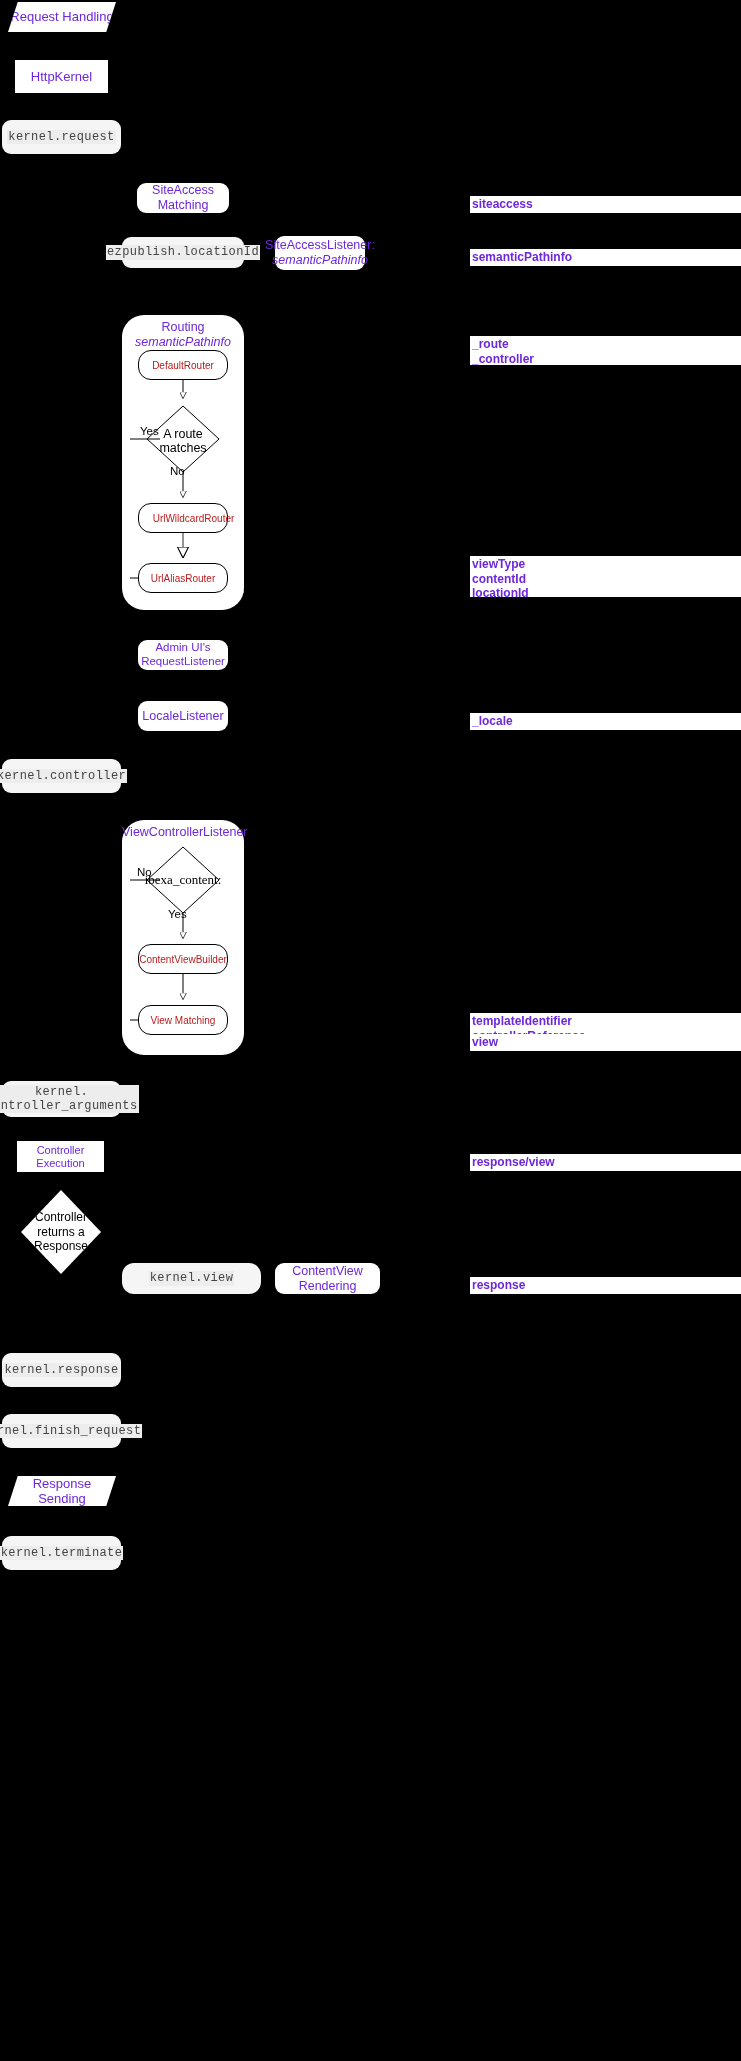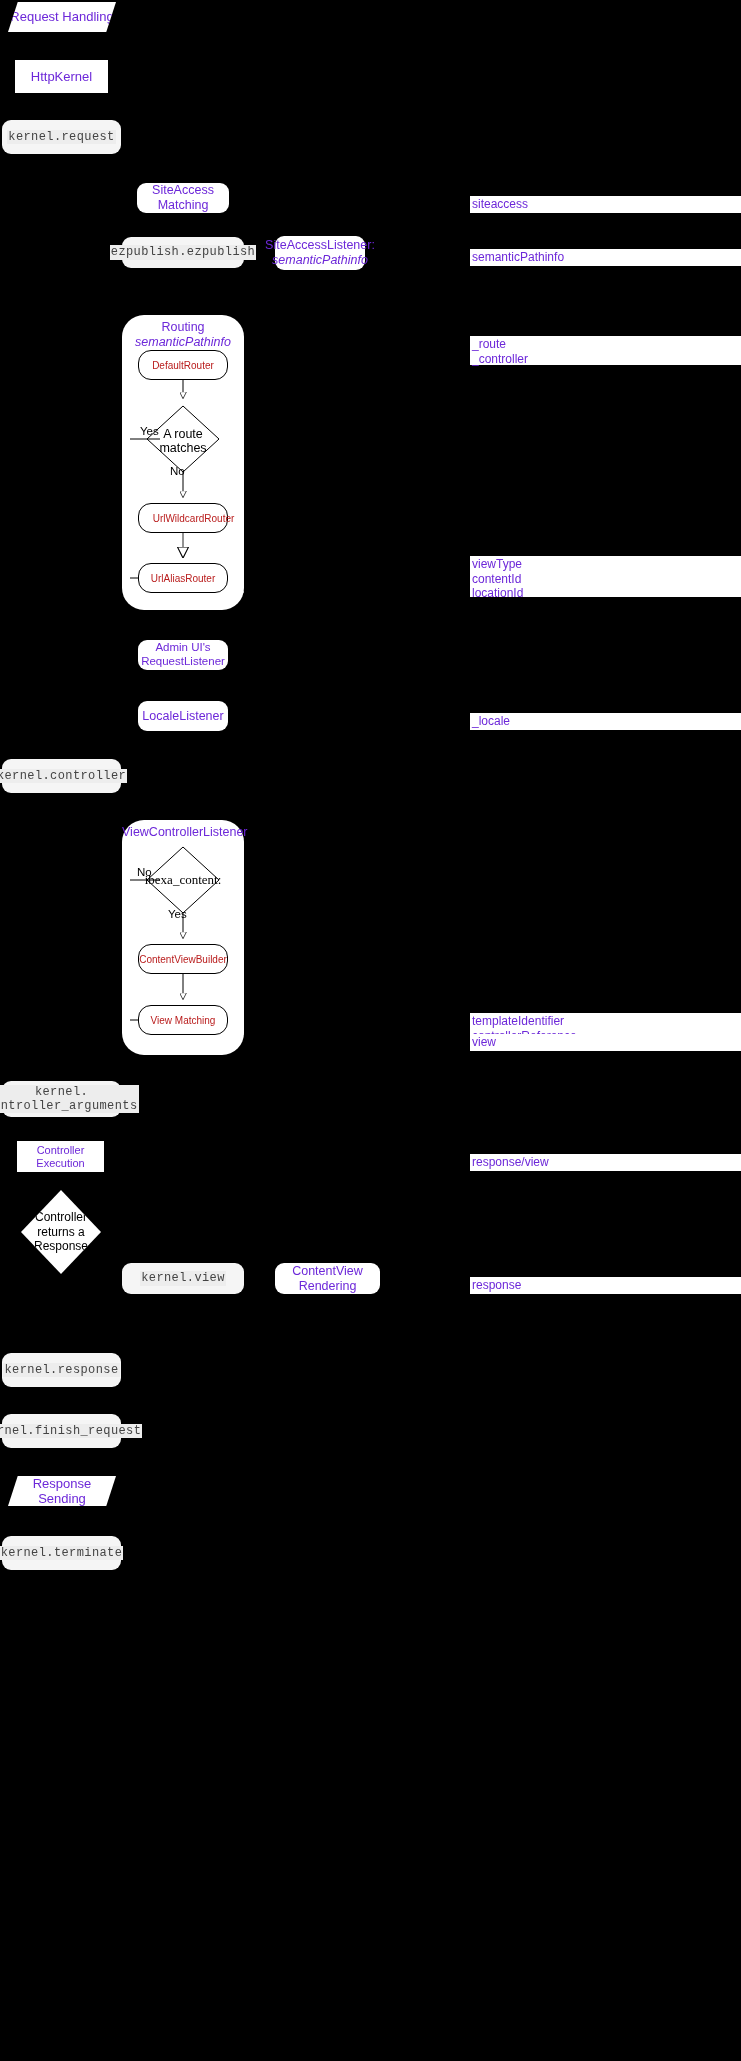--- a/index.html
+++ b/index.html
@@ -53,20 +53,21 @@
   .event .ev-txt { background: #ededed; padding: 0 1px; }
   .attr {
     background: #ffffff;
     font-size: 12px;
     align-items: flex-start;
     justify-content: flex-start;
     text-align: right;
     padding: 1px 0 1px 2px;
     flex-direction: column;
     line-height: 1.22;
+    font-weight: bold;
   }
   .group {
     background: #ffffff;
     border-radius: 22px;
     align-items: flex-start;
     justify-content: center;
     font-size: 12.5px;
     padding-top: 5px;
   }
   .group .g-title { display: block; width: 100%; text-align: center; }
@@ -120,33 +121,33 @@
 
   <div class="node phase" style="left:8px; top:1476px; width:108px; height:30px;">
     <span>Response Sending</span>
   </div>
 
   <div class="node event" style="left:2px; top:120px; width:119px; height:34px;">
     <span class="ev-txt">kernel.request</span>
   </div>
 
   <div class="node event" style="left:122px; top:237px; width:122px; height:31px;">
-    <span class="ev-txt">ezpublish.ezpublish</span>
+    <span class="ev-txt">ezpublish.locationId</span>
   </div>
 
   <div class="node event" style="left:2px; top:759px; width:119px; height:34px;">
     <span class="ev-txt">kernel.controller</span>
   </div>
 
   <div class="node event" style="left:2px; top:1081px; width:119px; height:36px; white-space:pre-line;">
     <span class="ev-txt">kernel.
 controller_arguments</span>
   </div>
 
-  <div class="node event" style="left:122px; top:1263px; width:122px; height:31px;">
+  <div class="node event" style="left:122px; top:1263px; width:139px; height:31px;border-radius:12px;">
     <span class="ev-txt">kernel.view</span>
   </div>
 
   <div class="node event" style="left:2px; top:1353px; width:119px; height:34px;">
     <span class="ev-txt">kernel.response</span>
   </div>
 
   <div class="node event" style="left:2px; top:1414px; width:119px; height:34px;">
     <span class="ev-txt">kernel.finish_request</span>
   </div>

